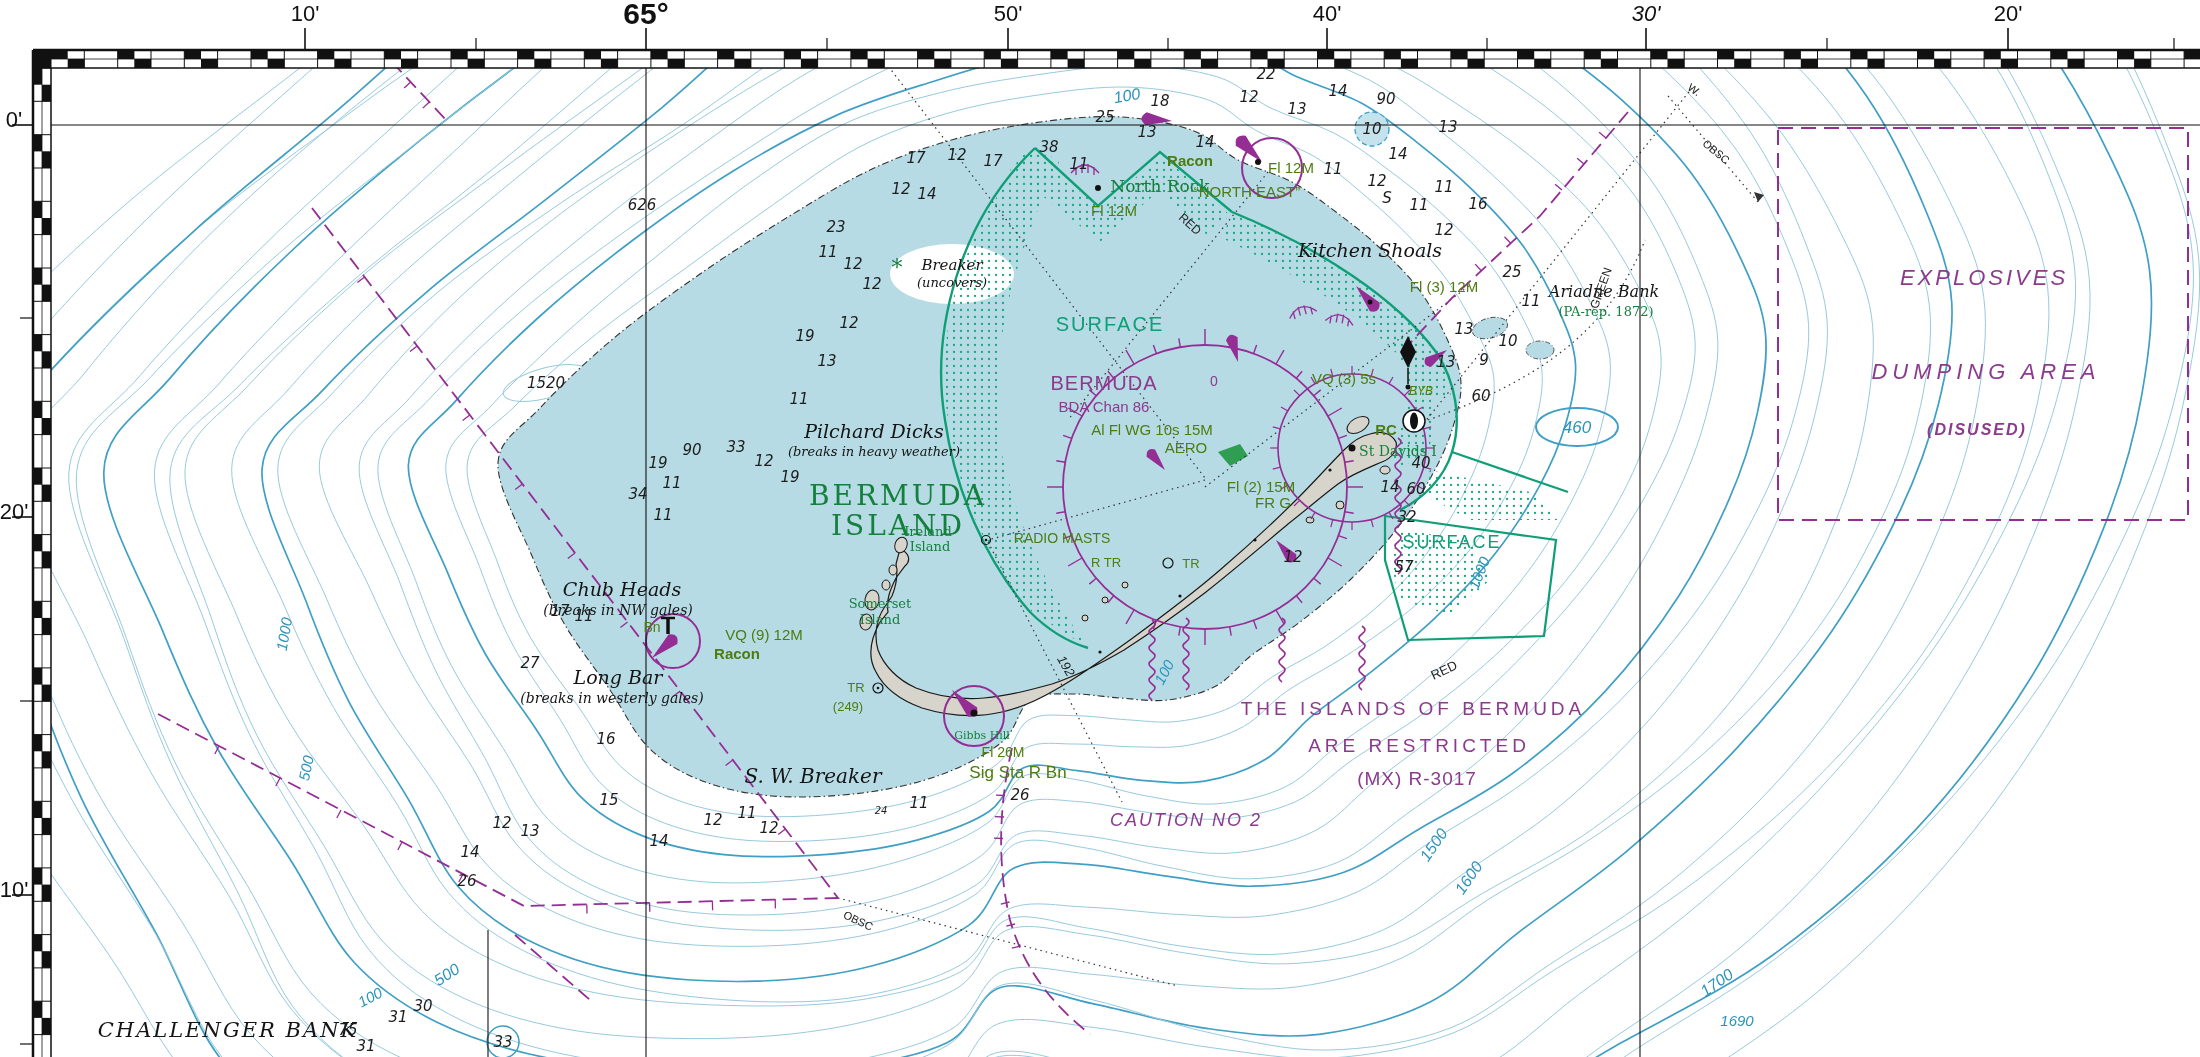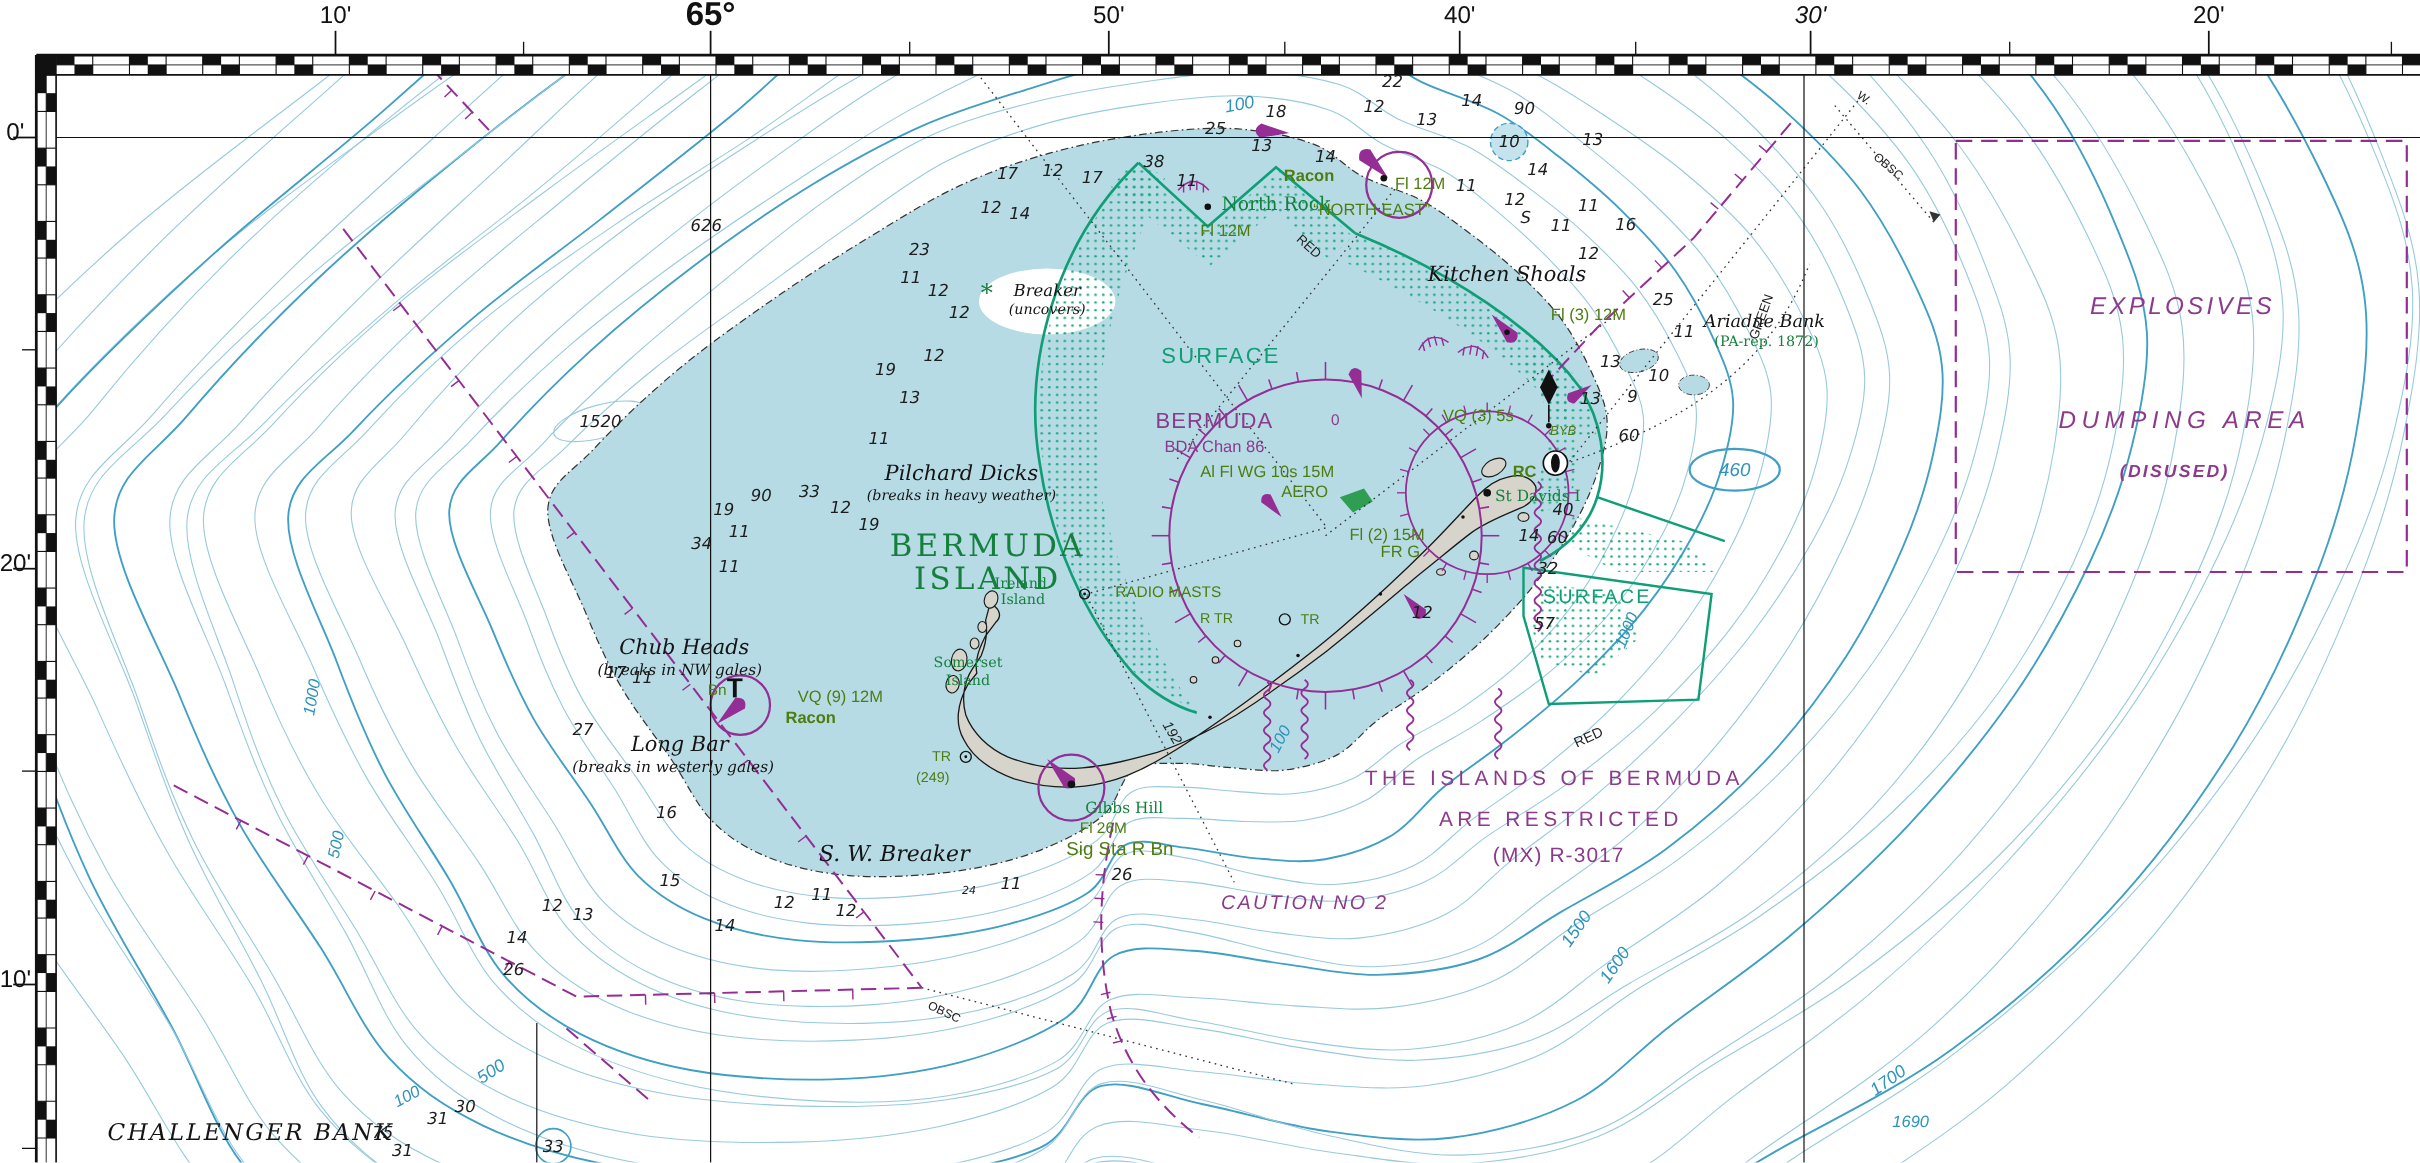--- a/index.html
+++ b/index.html
@@ -466,21 +466,21 @@
       <div class="lbl fi" style="left: 1604px; top: 292px; font-size: 16px; transform: translate(-50%, -50%) rotate(0deg);">Ariadne Bank</div>
       <div class="lbl se" style="left: 1606px; top: 311px; font-size: 13px; transform: translate(-50%, -50%) rotate(0deg);">(PA-rep. 1872)</div>
       <div class="lbl se" style="left: 1160px; top: 186px; font-size: 17px; transform: translate(-50%, -50%) rotate(0deg);">North Rock</div>
       <div class="lbl se" style="left: 928px; top: 531px; font-size: 13px; transform: translate(-50%, -50%) rotate(0deg);">Ireland</div>
       <div class="lbl se" style="left: 930px; top: 546px; font-size: 13px; transform: translate(-50%, -50%) rotate(0deg);">Island</div>
       <div class="lbl se" style="left: 880px; top: 603px; font-size: 13px; transform: translate(-50%, -50%) rotate(0deg);">Somerset</div>
       <div class="lbl se" style="left: 880px; top: 619px; font-size: 13px; transform: translate(-50%, -50%) rotate(0deg);">Island</div>
       <div class="lbl se" style="left: 1398px; top: 451px; font-size: 14px; transform: translate(-50%, -50%) rotate(0deg);">St Davids I</div>
       <div class="lbl se" style="left: 898px; top: 496px; font-size: 28px; transform: translate(-50%, -50%) rotate(0deg); letter-spacing: 3px;">BERMUDA</div>
       <div class="lbl se" style="left: 898px; top: 526px; font-size: 28px; transform: translate(-50%, -50%) rotate(0deg); letter-spacing: 3px;">ISLAND</div>
-      <div class="lbl se" style="left: 1022px; top: 735px; font-size: 14px; transform: translate(-50%, -50%) rotate(0deg);">Gibbs Hill</div>
+      <div class="lbl se" style="left: 982px; top: 735px; font-size: 11px; transform: translate(-50%, -50%) rotate(0deg);">Gibbs Hill</div>
       <div class="lbl sa" style="left: 1190px; top: 160px; font-size: 15px; transform: translate(-50%, -50%) rotate(0deg); font-weight: bold;">Racon</div>
       <div class="lbl sa" style="left: 1291px; top: 167px; font-size: 15px; transform: translate(-50%, -50%) rotate(0deg);">Fl 12M</div>
       <div class="lbl sa" style="left: 1247px; top: 191px; font-size: 15px; transform: translate(-50%, -50%) rotate(0deg);">“NORTH EAST”</div>
       <div class="lbl sa" style="left: 1114px; top: 210px; font-size: 15px; transform: translate(-50%, -50%) rotate(0deg);">Fl 12M</div>
       <div class="lbl sa" style="left: 1444px; top: 286px; font-size: 15px; transform: translate(-50%, -50%) rotate(0deg);">Fl (3) 12M</div>
       <div class="lbl sa" style="left: 1344px; top: 378px; font-size: 15px; transform: translate(-50%, -50%) rotate(0deg);">VQ (3) 5s</div>
       <div class="lbl sa" style="left: 1421px; top: 391px; font-size: 12px; transform: translate(-50%, -50%) rotate(0deg); font-style: italic;">BYB</div>
       <div class="lbl sa" style="left: 1386px; top: 429px; font-size: 15px; transform: translate(-50%, -50%) rotate(0deg); font-weight: bold;">RC</div>
       <div class="lbl sa" style="left: 1152px; top: 429px; font-size: 15px; transform: translate(-50%, -50%) rotate(0deg);">Al Fl WG 10s 15M</div>
       <div class="lbl sa" style="left: 1186px; top: 447px; font-size: 15px; transform: translate(-50%, -50%) rotate(0deg);">AERO</div>
@@ -496,21 +496,21 @@
       <div class="lbl sa" style="left: 848px; top: 706px; font-size: 13px; transform: translate(-50%, -50%) rotate(0deg);">(249)</div>
       <div class="lbl sa" style="left: 1003px; top: 752px; font-size: 14px; transform: translate(-50%, -50%) rotate(0deg);">Fl 26M</div>
       <div class="lbl sa" style="left: 1018px; top: 772px; font-size: 17px; transform: translate(-50%, -50%) rotate(0deg);">Sig Sta  R Bn</div>
       <div class="lbl pu" style="left: 1104px; top: 383px; font-size: 20px; transform: translate(-50%, -50%) rotate(0deg); letter-spacing: 1px;">BERMUDA</div>
       <div class="lbl pu" style="left: 1104px; top: 406px; font-size: 15px; transform: translate(-50%, -50%) rotate(0deg);">BDA Chan 86</div>
       <div class="lbl pu" style="left: 1413px; top: 708px; font-size: 19px; transform: translate(-50%, -50%) rotate(0deg); letter-spacing: 4px;">THE ISLANDS OF BERMUDA</div>
       <div class="lbl pu" style="left: 1419px; top: 745px; font-size: 19px; transform: translate(-50%, -50%) rotate(0deg); letter-spacing: 4px;">ARE RESTRICTED</div>
       <div class="lbl pu" style="left: 1417px; top: 778px; font-size: 19px; transform: translate(-50%, -50%) rotate(0deg); letter-spacing: 1px;">(MX) R-3017</div>
       <div class="lbl pu" style="left: 1186px; top: 820px; font-size: 18px; transform: translate(-50%, -50%) rotate(0deg); font-style: italic; letter-spacing: 2px;">CAUTION NO 2</div>
       <div class="lbl pu" style="left: 1984px; top: 278px; font-size: 22px; transform: translate(-50%, -50%) rotate(0deg); font-style: italic; letter-spacing: 3px;">EXPLOSIVES</div>
-      <div class="lbl pu" style="left: 1986px; top: 382px; font-size: 22px; transform: translate(-50%, -50%) rotate(0deg); font-style: italic; letter-spacing: 5px;">DUMPING AREA</div>
+      <div class="lbl pu" style="left: 1986px; top: 372px; font-size: 22px; transform: translate(-50%, -50%) rotate(0deg); font-style: italic; letter-spacing: 5px;">DUMPING AREA</div>
       <div class="lbl pu" style="left: 1977px; top: 430px; font-size: 16px; transform: translate(-50%, -50%) rotate(0deg); font-weight: bold; font-style: italic; letter-spacing: 2px;">(DISUSED)</div>
       <div class="lbl pu" style="left: 1214px; top: 381px; font-size: 14px; transform: translate(-50%, -50%) rotate(0deg);">0</div>
       <div class="lbl gr" style="left: 1110px; top: 324px; font-size: 20px; transform: translate(-50%, -50%) rotate(0deg); letter-spacing: 2px;">SURFACE</div>
       <div class="lbl gr" style="left: 1452px; top: 542px; font-size: 18px; transform: translate(-50%, -50%) rotate(0deg); letter-spacing: 2px;">SURFACE</div>
       <div class="lbl br" style="left: 1190px; top: 224px; font-size: 12px; transform: translate(-50%, -50%) rotate(42deg);">RED</div>
       <div class="lbl br" style="left: 1444px; top: 670px; font-size: 13px; transform: translate(-50%, -50%) rotate(-25deg);">RED</div>
       <div class="lbl br" style="left: 1601px; top: 288px; font-size: 12px; transform: translate(-50%, -50%) rotate(-70deg);">GREEN</div>
       <div class="lbl br" style="left: 1716px; top: 152px; font-size: 11px; transform: translate(-50%, -50%) rotate(40deg);">OBSC</div>
       <div class="lbl br" style="left: 858px; top: 921px; font-size: 11px; transform: translate(-50%, -50%) rotate(25deg);">OBSC</div>
       <div class="lbl br" style="left: 1694px; top: 90px; font-size: 11px; transform: translate(-50%, -50%) rotate(35deg);">W.</div>

